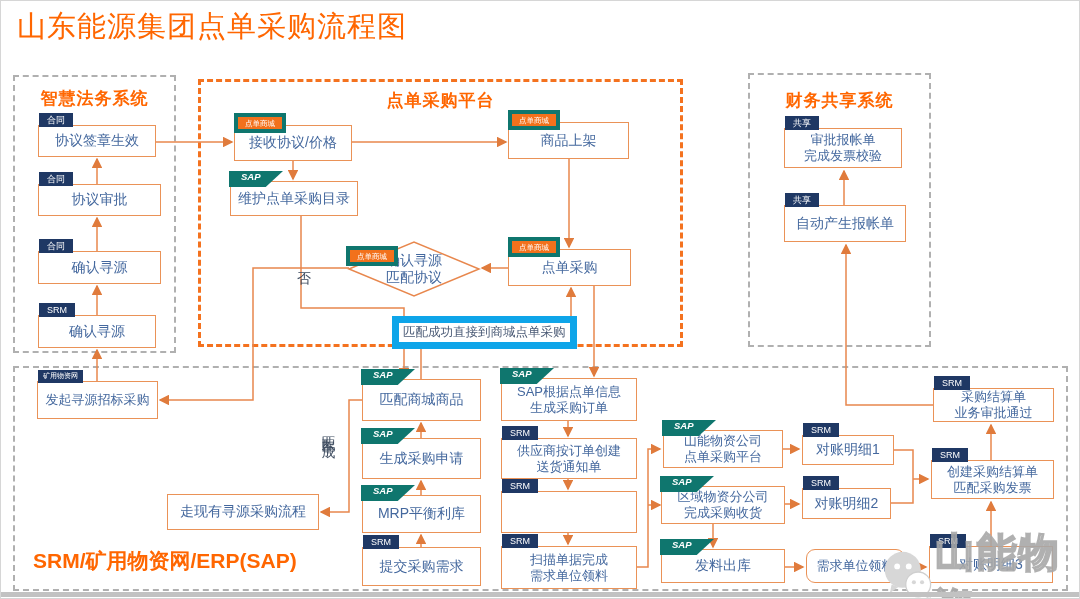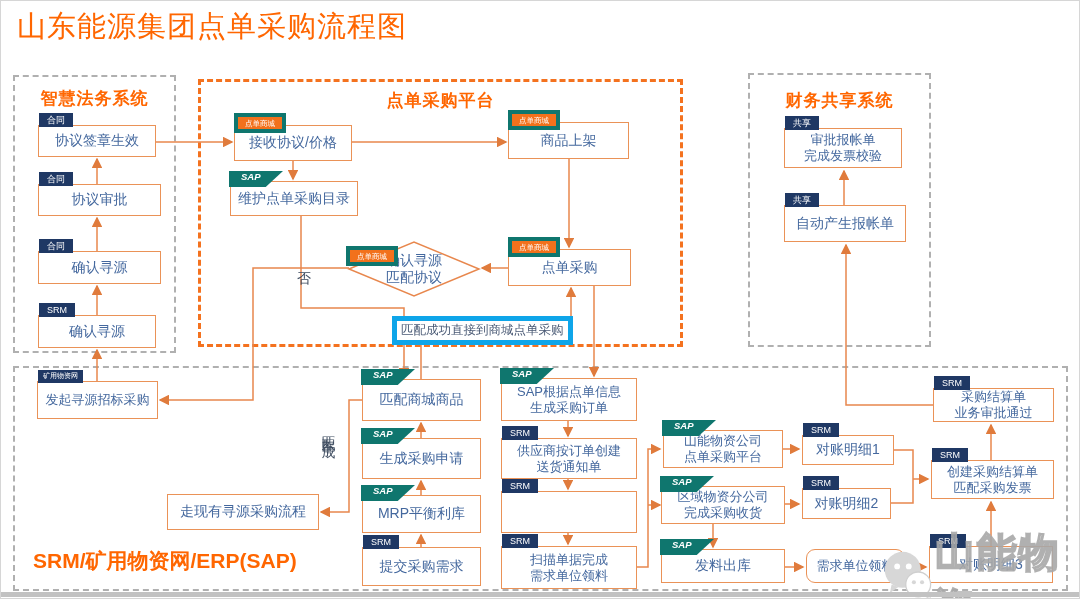--- a/index.html
+++ b/index.html
@@ -48,21 +48,21 @@
     position:absolute;z-index:4;display:flex;align-items:center;justify-content:center;
     white-space:pre-line;text-align:center;color:#44689E;font-size:14px;line-height:1.25;
   }
   .edge-label{position:absolute;z-index:6;color:#3C4A5E;}
   .edge-label.no{left:296px;top:269px;font-size:14px;}
   .edge-label.fail{
     left:318px;top:424px;font-size:13.5px;writing-mode:vertical-rl;letter-spacing:3px;
   }
   .edge-label.ok{
     left:391px;top:315px;font-size:12.5px;color:#4A5A75;background:#fff;
-    border:5px solid #0ea5e9;padding:1px 4px;
+    border:7px solid #0ea5e9;padding:1px 4px;
   }
   .watermark{position:absolute;left:882px;top:514px;z-index:9;display:flex;align-items:center;pointer-events:none;}
   .wm-text{
     font-size:40px;font-weight:800;letter-spacing:2px;margin-left:2px;margin-top:10px;
     color:rgba(230,230,230,.35);-webkit-text-stroke:1.6px #a8a8a8;opacity:.9;
   }
   .bottom-frame{position:absolute;left:0;top:591px;width:1080px;height:5px;background:#c2c2c2;z-index:10;}
 </style>
 </head>
 <body>

